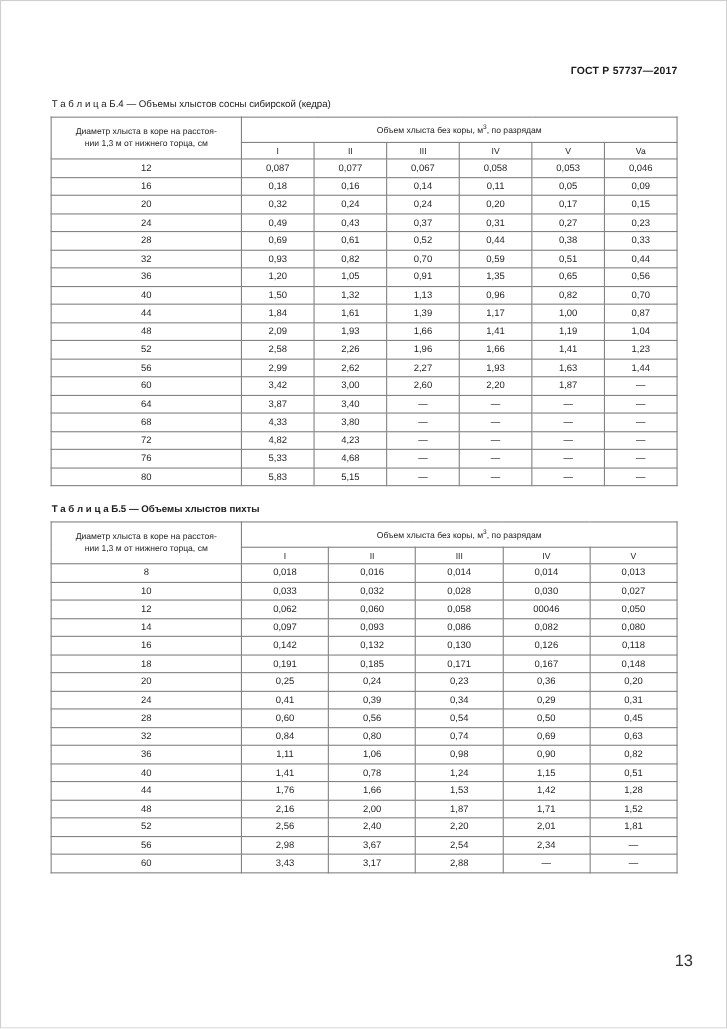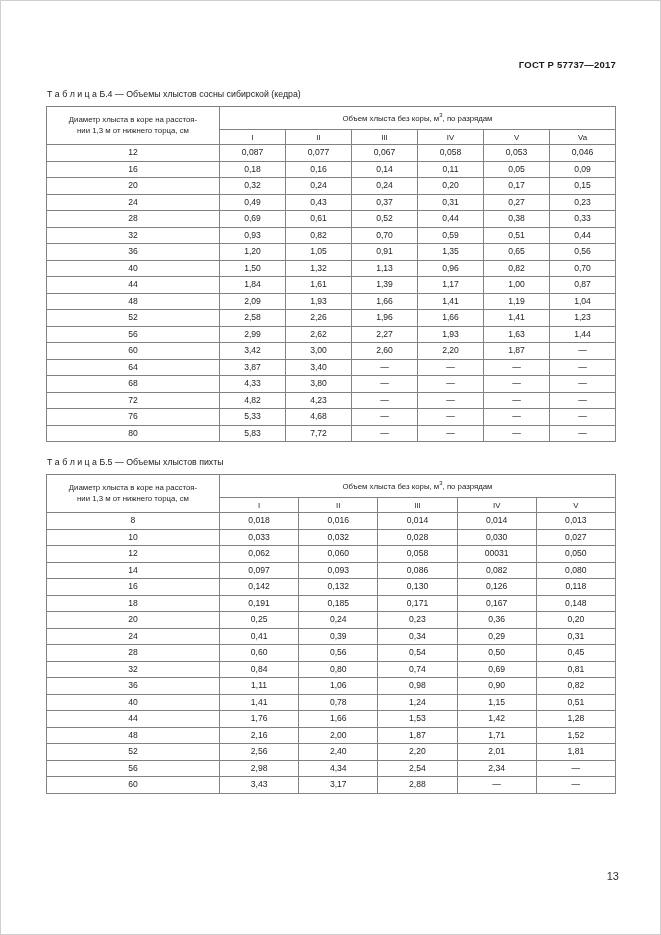--- a/index.html
+++ b/index.html
@@ -24,21 +24,21 @@
     font-size: 9.5px;
     letter-spacing: .2px;
     color: #1a1a1a;
   }
   .caption {
     font-size: 8.8px;
     color: #202020;
     margin: 4px 0 7px 1px;
   }
   .caption.first  { margin-top: 19px; }
-  .caption.second { margin-top: 15px; }
+  .caption.second { margin-top: 15px; font-weight: bold; }
   table {
     width: 100%;
     border-collapse: collapse;
     table-layout: fixed;
   }
   th, td {
     border: 1px solid #828282;
     text-align: center;
     vertical-align: middle;
     font-weight: 400;
@@ -46,22 +46,22 @@
     padding: 1px 2px;
   }
   th { font-size: 7.8px; }
   td { font-size: 8.6px; height: 13.5px; line-height: 1; }
   .diam-head { width: 168px; line-height: 1.4; }
   .vol-head  { height: 20px; }
   .grade-head{ height: 12px; }
   sup { font-size: 6px; line-height: 0; }
   .page-number {
     position: absolute;
-    right: 41px; bottom: 52px;
-    font-size: 11px;
+    right: 30px; bottom: 52px;
+    font-size: 15px;
     color: #333;
   }
 </style>
 </head>
 <body>
 
 <div class="page">
 
   <div class="doc-header">ГОСТ Р 57737—2017</div>
 
@@ -235,21 +235,21 @@
           <td class="val-cell">5,33</td>
           <td class="val-cell">4,68</td>
           <td class="val-cell">—</td>
           <td class="val-cell">—</td>
           <td class="val-cell">—</td>
           <td class="val-cell">—</td>
         </tr>
         <tr>
           <td class="diam-cell">80</td>
           <td class="val-cell">5,83</td>
-          <td class="val-cell">7,72</td>
+          <td class="val-cell">5,15</td>
           <td class="val-cell">—</td>
           <td class="val-cell">—</td>
           <td class="val-cell">—</td>
           <td class="val-cell">—</td>
         </tr>
       </tbody>
     </table>
 
   <div class="caption second">Т а б л и ц а  Б.5 — Объемы хлыстов пихты</div>
 
@@ -285,21 +285,21 @@
           <td class="val-cell">0,032</td>
           <td class="val-cell">0,028</td>
           <td class="val-cell">0,030</td>
           <td class="val-cell">0,027</td>
         </tr>
         <tr>
           <td class="diam-cell">12</td>
           <td class="val-cell">0,062</td>
           <td class="val-cell">0,060</td>
           <td class="val-cell">0,058</td>
-          <td class="val-cell">00031</td>
+          <td class="val-cell">00046</td>
           <td class="val-cell">0,050</td>
         </tr>
         <tr>
           <td class="diam-cell">14</td>
           <td class="val-cell">0,097</td>
           <td class="val-cell">0,093</td>
           <td class="val-cell">0,086</td>
           <td class="val-cell">0,082</td>
           <td class="val-cell">0,080</td>
         </tr>
@@ -342,21 +342,21 @@
           <td class="val-cell">0,54</td>
           <td class="val-cell">0,50</td>
           <td class="val-cell">0,45</td>
         </tr>
         <tr>
           <td class="diam-cell">32</td>
           <td class="val-cell">0,84</td>
           <td class="val-cell">0,80</td>
           <td class="val-cell">0,74</td>
           <td class="val-cell">0,69</td>
-          <td class="val-cell">0,81</td>
+          <td class="val-cell">0,63</td>
         </tr>
         <tr>
           <td class="diam-cell">36</td>
           <td class="val-cell">1,11</td>
           <td class="val-cell">1,06</td>
           <td class="val-cell">0,98</td>
           <td class="val-cell">0,90</td>
           <td class="val-cell">0,82</td>
         </tr>
         <tr>
@@ -387,21 +387,21 @@
           <td class="diam-cell">52</td>
           <td class="val-cell">2,56</td>
           <td class="val-cell">2,40</td>
           <td class="val-cell">2,20</td>
           <td class="val-cell">2,01</td>
           <td class="val-cell">1,81</td>
         </tr>
         <tr>
           <td class="diam-cell">56</td>
           <td class="val-cell">2,98</td>
-          <td class="val-cell">4,34</td>
+          <td class="val-cell">3,67</td>
           <td class="val-cell">2,54</td>
           <td class="val-cell">2,34</td>
           <td class="val-cell">—</td>
         </tr>
         <tr>
           <td class="diam-cell">60</td>
           <td class="val-cell">3,43</td>
           <td class="val-cell">3,17</td>
           <td class="val-cell">2,88</td>
           <td class="val-cell">—</td>

